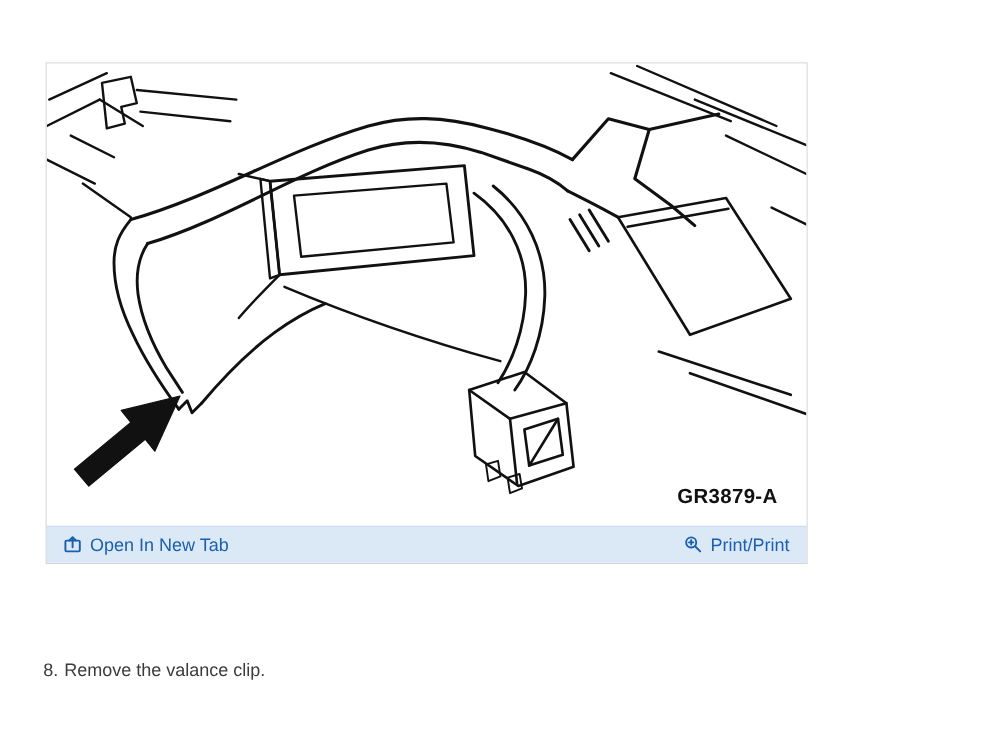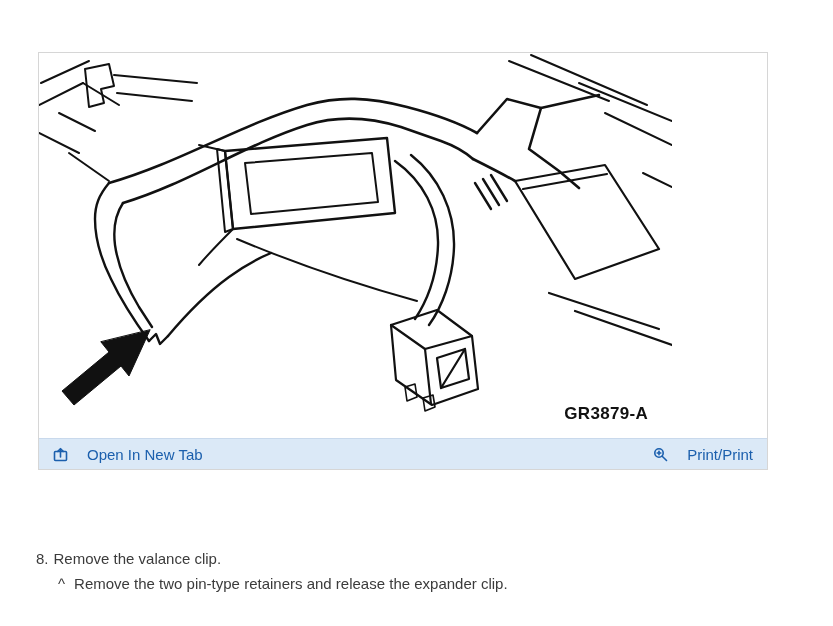--- a/index.html
+++ b/index.html
@@ -5,21 +5,21 @@
   * { margin:0; padding:0; box-sizing:border-box; }
   html,body { background:#ffffff; }
   body {
     width:833px; height:626px;
     font-family:"Liberation Sans", sans-serif;
     position:relative;
     overflow:hidden;
   }
   .figure-card {
     position:absolute; left:38px; top:52px;
-    width:730px;
+    width:635px;
     border:1px solid #d6d6d6;
     background:#ffffff;
   }
   .figure-area {
     position:relative;
     width:633px; height:385px;
     background:#ffffff;
     overflow:hidden;
   }
   .figure-code {
@@ -28,21 +28,21 @@
     letter-spacing:0.3px;
   }
   .figure-toolbar {
     display:flex; justify-content:space-between; align-items:center;
     height:31px;
     background:#dbe9f7;
     border-top:1px solid #c9d9ec;
     padding:0 14px;
   }
   .tb-link {
-    display:flex; align-items:center; gap:19px;
+    display:flex; gap:7px;
     color:#1b5fad; font-size:15px; text-decoration:none;
     cursor:pointer;
   }
   .tb-link svg { display:block; }
   .diagram-svg { display:block; }
   .instructions {
     position:absolute; left:36px; top:546px;
     color:#3b3b3b; font-size:15px; line-height:25px;
   }
   .step-line { white-space:nowrap; }
@@ -152,16 +152,13 @@
       </svg>
       <span>Print/Print</span>
     </a>
   </div>
 </div>
 
 <div class="instructions">
   <div class="step-line">
     <span class="step-number">8.</span><span>Remove the valance clip.</span>
   </div>
-  <div class="substep-line">
-    <span class="substep-marker">^</span><span>Remove the two pin-type retainers and release the expander clip.</span>
-  </div>
 </div>
 
 </body></html>

